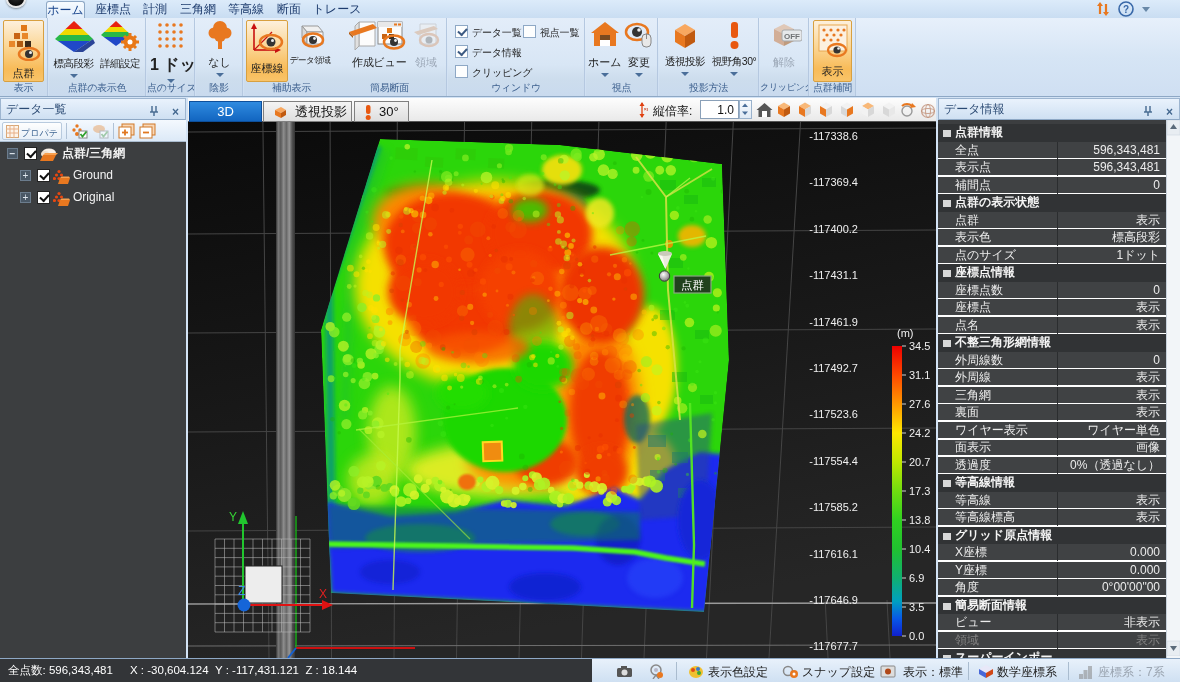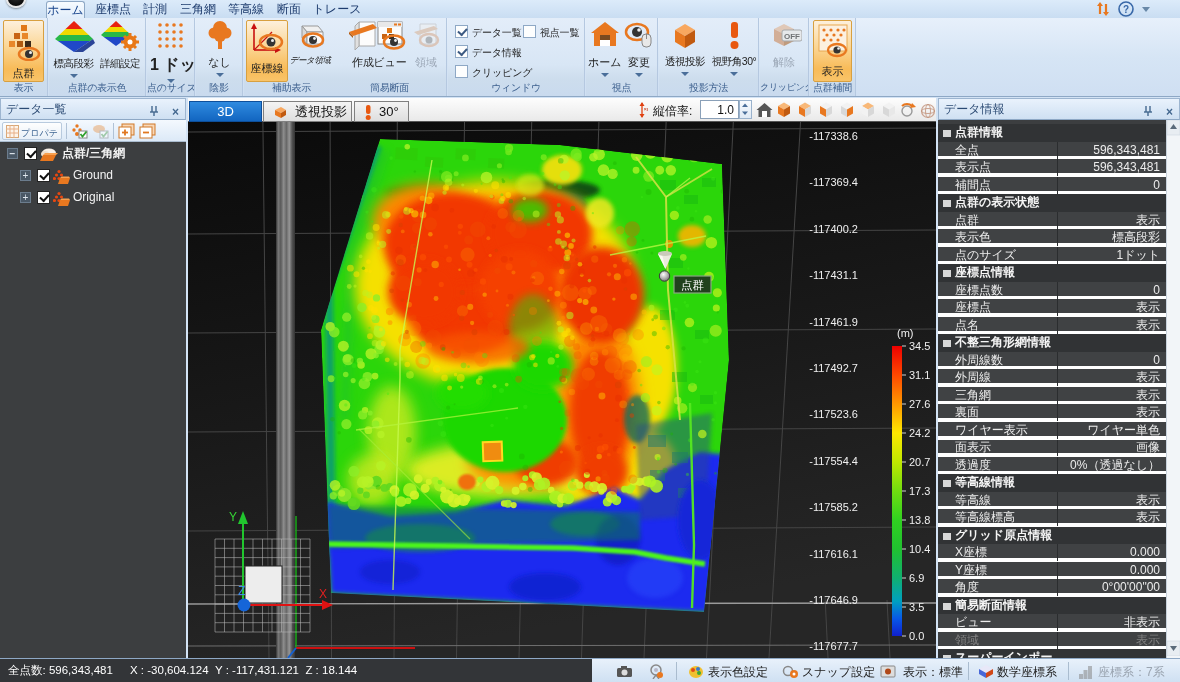--- a/index.html
+++ b/index.html
@@ -44,21 +44,21 @@
 .tcb:after { content:""; position:absolute; left:2px; top:2px; width:7px; height:4px; border-left:2px solid #111; border-bottom:2px solid #111; transform:rotate(-48deg); }
 
 #rightpanel { left:938px; width:242px; }
 #dtable { position:absolute; left:0; top:22px; width:228px; height:538px; background:#3c3e40; overflow:hidden; }
 .drow { position:absolute; left:0; width:228px; height:18px; font-size:12px; color:#ececec; }
 .drow .lab { position:absolute; left:17px; top:0; width:103px; height:17px; line-height:17px; }
 .drow .val { position:absolute; left:121px; top:0; right:6px; height:17px; line-height:17px; text-align:right; }
 .drow.hdr { background:#313335; color:#f5f5f5; font-weight:bold; }
 .drow.hdr .lab { left:17px; }
 .drow.hdr:before { content:""; position:absolute; left:5px; top:6px; width:8px; height:7px; background:#d8d8d8; }
-.drow:not(.hdr) { background:#404244; border-bottom:4px solid #ffffff; }
+.drow:not(.hdr) { background:#404244; border-bottom:2px solid #ffffff; }
 .drow:not(.hdr) .lab { border-right:1px solid #2b2d2f; }
 .drow.dis .lab, .drow.dis .val { color:#808080; }
 #dscroll { position:absolute; right:0; top:22px; width:14px; height:538px; background:#f2f5f8; border-left:1px solid #c8d2dc; }
 
 
 #vptools { position:absolute; left:188px; top:98px; width:748px; height:24px; background:linear-gradient(#fdfdfd,#e9e9e9); border-bottom:1px solid #555; }
 #tab3d { position:absolute; left:1px; top:3px; width:73px; height:21px; background:linear-gradient(#2f8be0,#1265c0); border:1px solid #0d4f9b; color:#fff; font-size:13px; text-align:center; line-height:19px; }
 .vbtn { position:absolute; top:3px; height:21px; background:linear-gradient(#f4f4f4,#dedede); border:1px solid #808080; font-size:13px; color:#111; line-height:19px; }
 #vpcanvas { position:absolute; left:188px; top:122px; width:748px; height:536px; background:#111; }
 #statusbar { position:absolute; left:0; top:658px; width:1180px; height:24px; background:linear-gradient(#e8f1fb,#cfe0f2); border-top:1px solid #8ea8c5; font-size:12px; }
@@ -215,21 +215,21 @@
           </g>
         <polygon points="4,1 1,7 7,7" fill="#c81010"></polygon>
           <polygon points="31,28 25,25 25,31" fill="#c81010"></polygon>
         <line x1="4" y1="28" x2="22" y2="10" stroke="#c81010" stroke-width="1.2"></line>
         <ellipse cx="21" cy="20" rx="11" ry="7" fill="none" stroke="#e87820" stroke-width="2.5"></ellipse>
           <circle cx="21" cy="20" r="4.5" fill="#333"></circle>
           <circle cx="22.5" cy="18.5" r="1.5" fill="#eee"></circle>
       </svg>
       <div class="blabel" style="font-size:11px;">座標線</div>
     </div>
-    <div class="btn" style="left:45px; width:42px;font-style:italic;">
+    <div class="btn" style="left:45px; width:42px;">
       <svg width="34" height="30">
         <polygon points="9,6 25,6 30,12 14,12" fill="#f0f0f0" stroke="#999" stroke-width="1"></polygon>
         <polygon points="9,6 14,12 14,24 9,18" fill="#d8d8d8" stroke="#999" stroke-width="1"></polygon>
         <polygon points="14,12 30,12 30,24 14,24" fill="#fafafa" stroke="#999" stroke-width="1"></polygon>
         <ellipse cx="20" cy="20" rx="10" ry="6.5" fill="none" stroke="#e87820" stroke-width="2.5"></ellipse>
           <circle cx="20" cy="20" r="4" fill="#333"></circle>
           <circle cx="21.5" cy="18.5" r="1.4" fill="#eee"></circle>
       </svg>
       <div class="blabel" style="font-size:8.5px; letter-spacing:-0.5px;">データ領域</div>
     </div>

